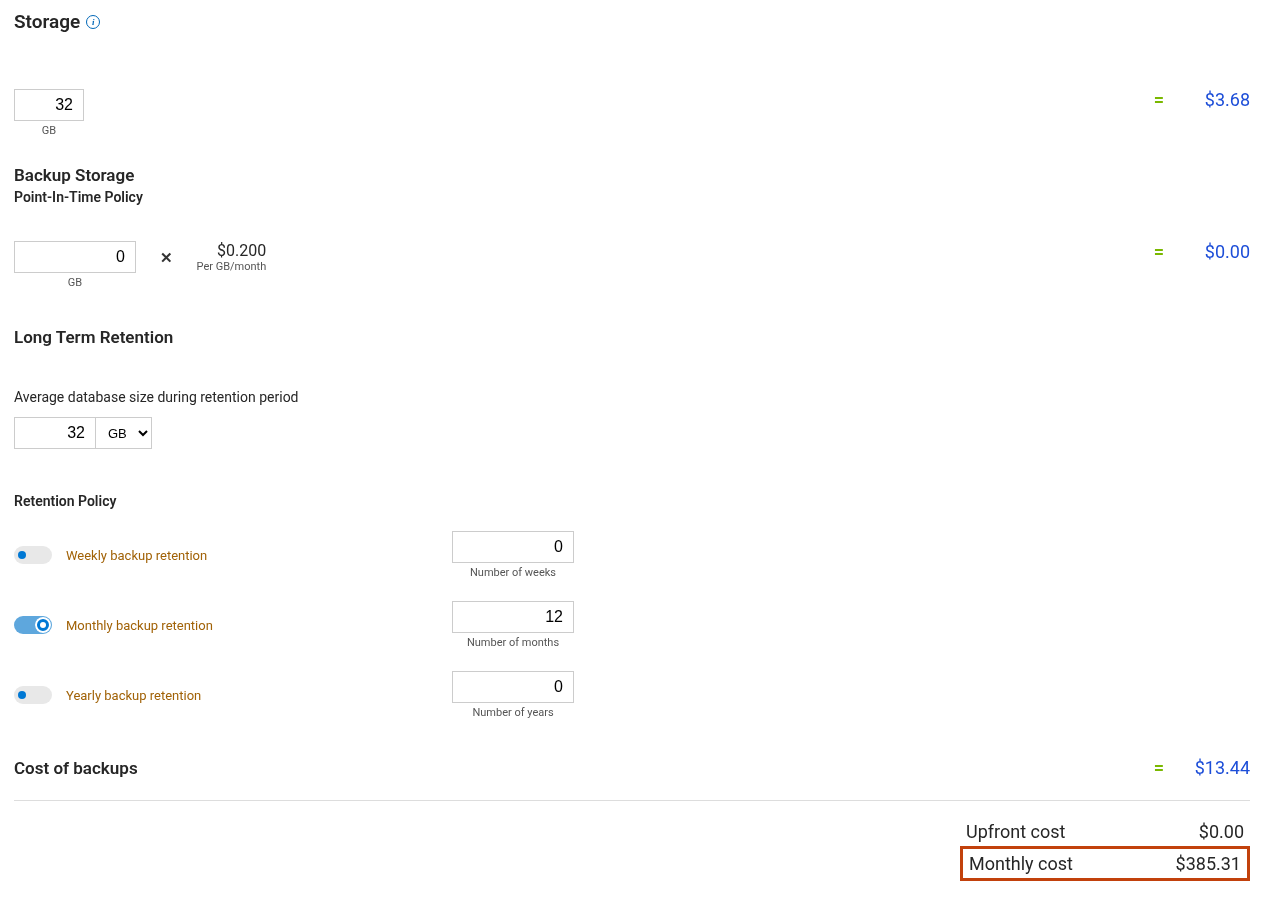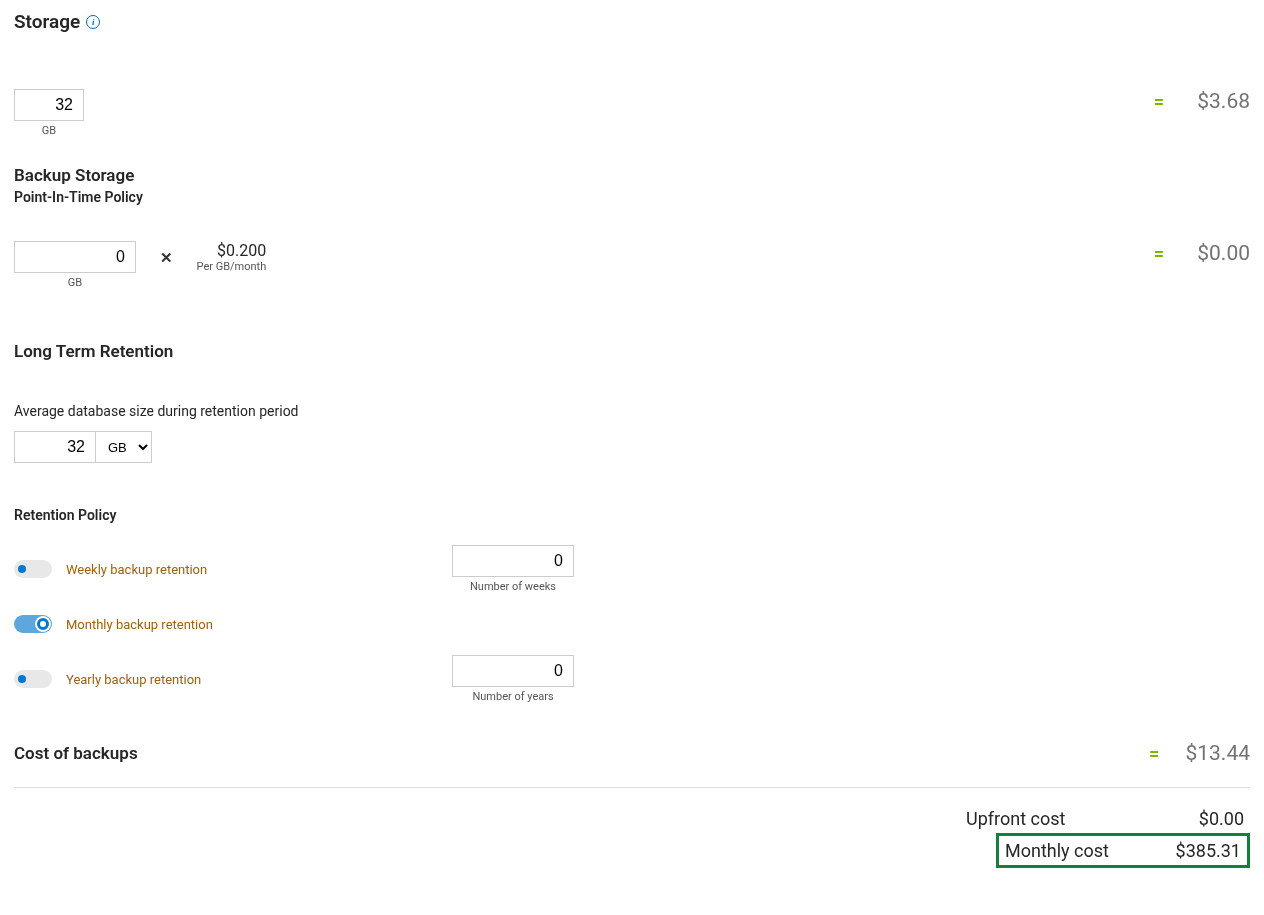--- a/index.html
+++ b/index.html
@@ -59,22 +59,22 @@
     align-items: center;
     gap: 28px;
   }
   .eq {
     color: #7ab800;
     font-size: 18px;
     font-weight: 700;
     letter-spacing: -2px;
   }
   .price {
-    font-size: 21px;
-    color: #737373;
+    font-size: 18px;
+    color: #1d4ed8;
     min-width: 60px;
     text-align: right;
   }
   .sub-title {
     font-size: 17px;
     font-weight: 600;
     margin-top: 28px;
   }
   .sub-sub {
     font-size: 14px;
@@ -89,21 +89,21 @@
   }
   .mult {
     font-size: 15px;
     font-weight: 700;
     color: #333;
     margin-top: 8px;
   }
   .rate-block { text-align: right; }
   .rate { font-size: 16px; }
   .rate-sub { font-size: 11px; color: #555; margin-top: 0; }
-  .ltr-title { font-size: 17px; font-weight: 600; margin-top: 52px; }
+  .ltr-title { font-size: 17px; font-weight: 600; margin-top: 38px; }
   .field-label { font-size: 14px; margin-top: 42px; margin-bottom: 12px; }
   .inline-inputs { display: flex; gap: 0; }
   .select-box {
     border: 1px solid #ccc;
     border-left: none;
     padding: 6px 8px;
     font-size: 13px;
     background: #fff;
   }
   .policy-label { font-size: 14px; font-weight: 600; margin-top: 44px; margin-bottom: 20px; }
@@ -181,22 +181,21 @@
     margin: 22px 0 16px 0;
   }
   .totals { margin-left: auto; width: 290px; }
   .total-row {
     display: flex;
     justify-content: space-between;
     font-size: 18px;
     padding: 4px 6px;
   }
   .highlight {
-    border: 3px solid #15803d;
-    margin-left: 36px;
+    border: 3px solid #c2410c;
   }
 </style>
 </head>
 <body>
 
 
 
 
 <div class="section-title">
   <span>Storage</span>
@@ -264,20 +263,24 @@
 </div>
 
 
 <div class="policy-row">
   <div class="policy-left">
     <span class="toggle-v2 on">
         <span class="knob"></span>
       </span>
     <span class="policy-text">Monthly backup retention</span>
   </div>
+  <div class="policy-right">
+    <input class="policy-input" value="12" style="">
+    <div class="policy-caption" style="width:122px;">Number of months</div>
+  </div>
 </div>
 
 
 <div class="policy-row">
   <div class="policy-left">
     <span class="toggle-v2 off">
         <span class="knob"></span>
       </span>
     <span class="policy-text">Yearly backup retention</span>
   </div>

